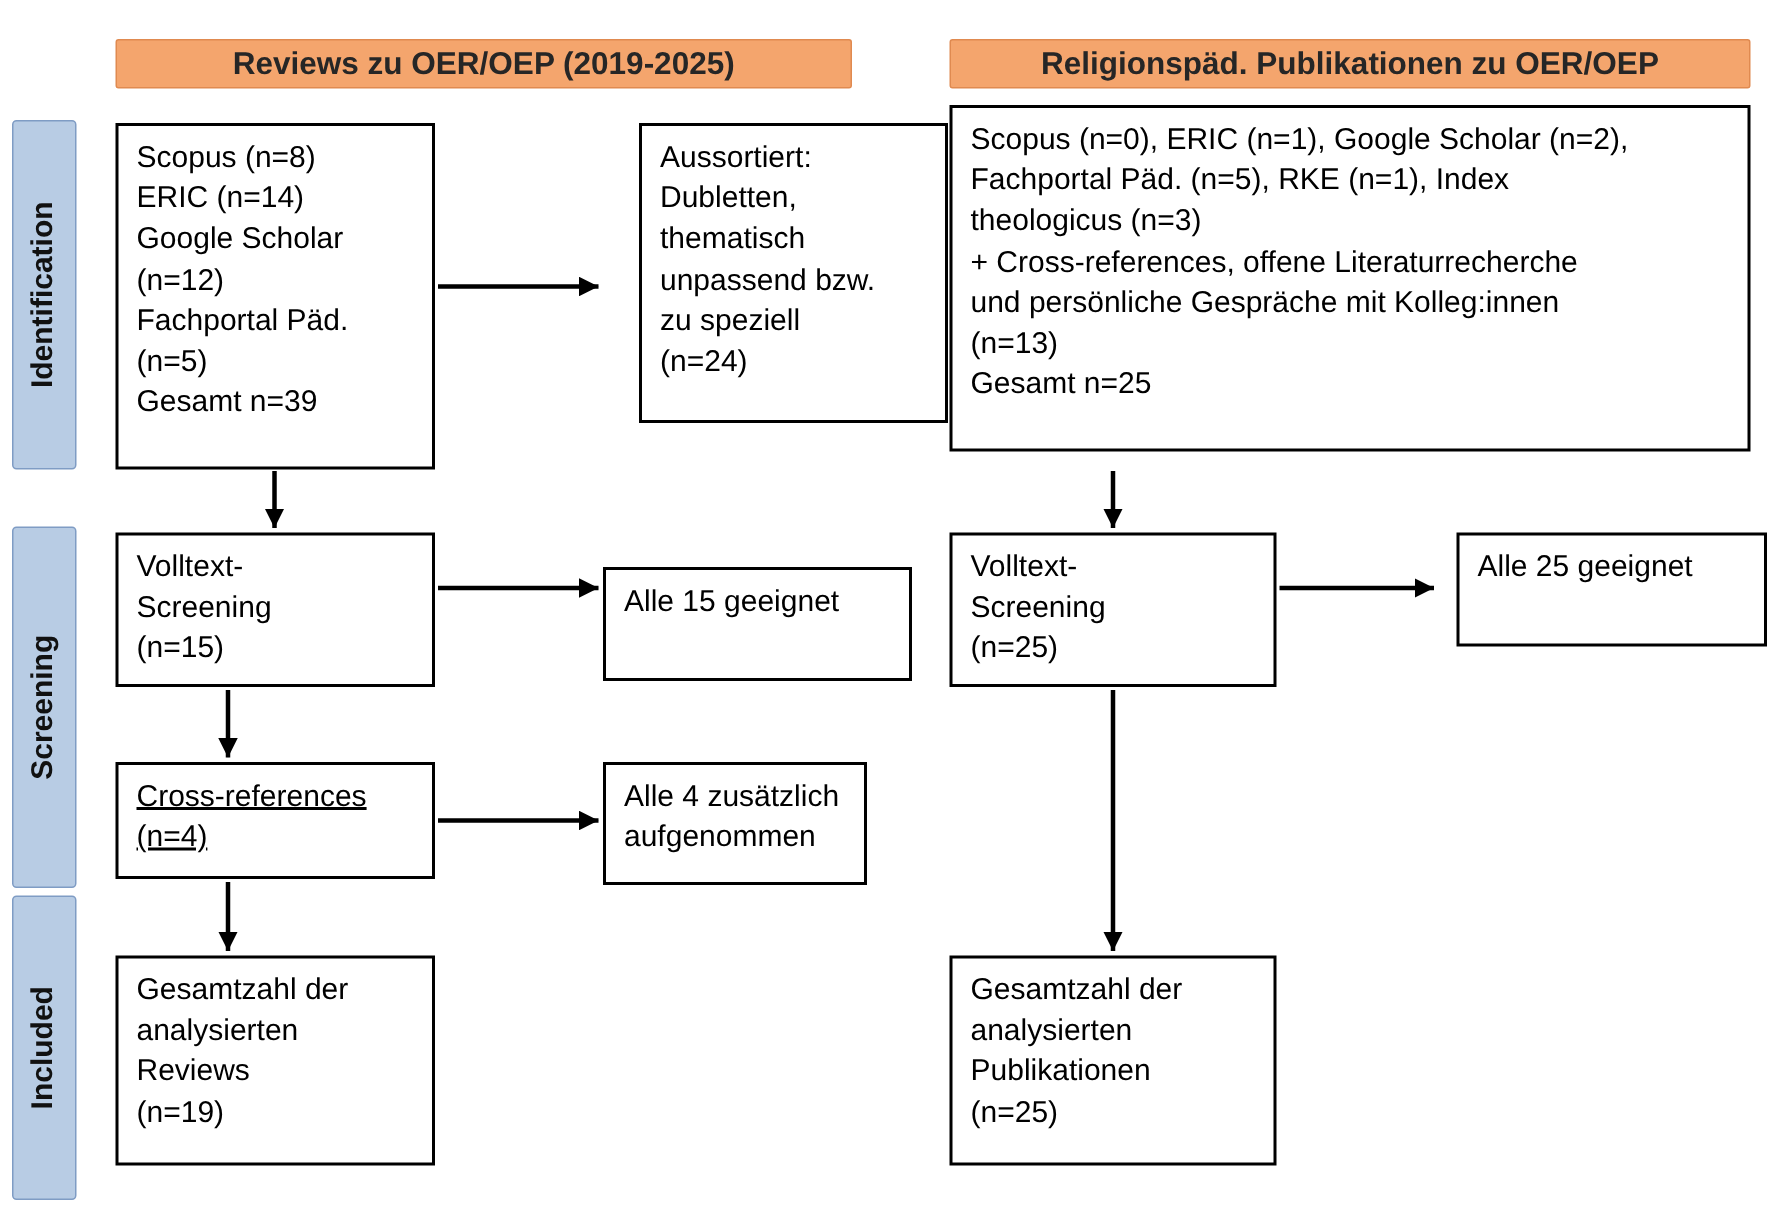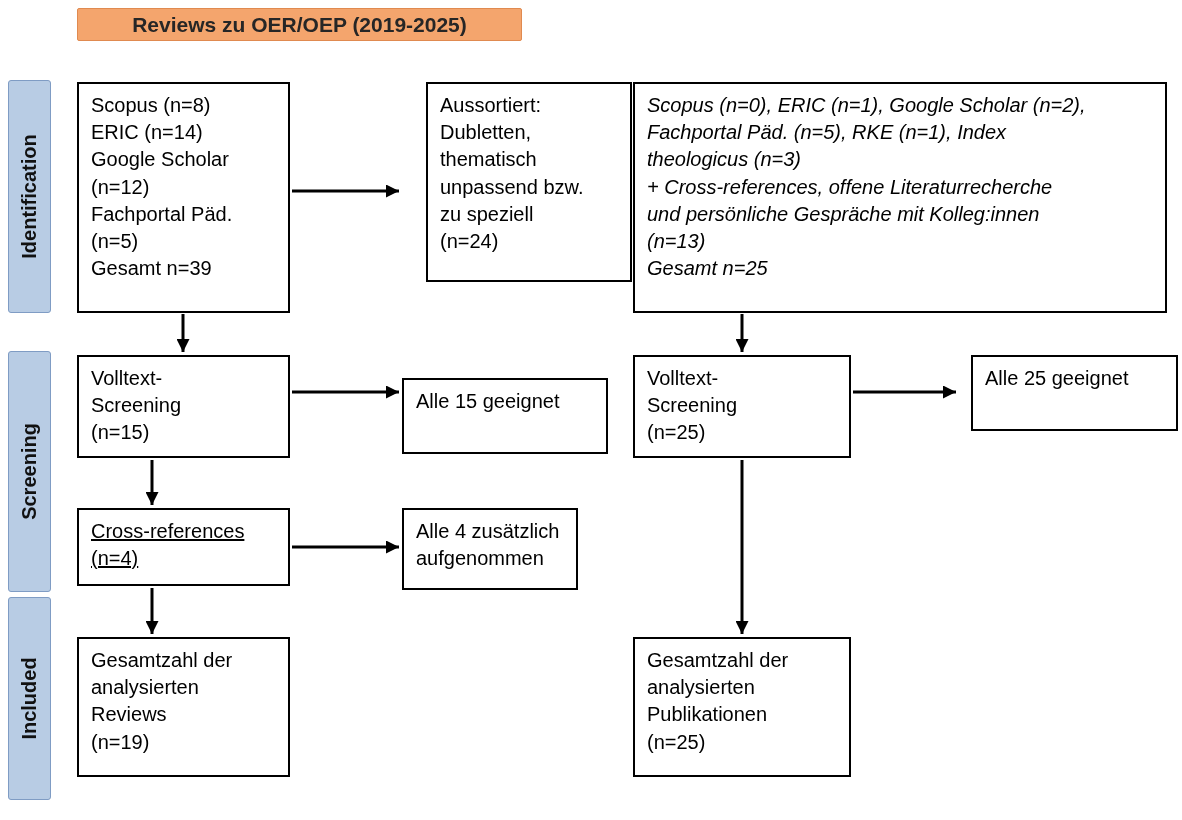--- a/index.html
+++ b/index.html
@@ -20,21 +20,21 @@
 
   .hdr {
     position: absolute;
     height: 33px;
     background: #F4A56D;
     border: 1px solid #E08A50;
     border-radius: 2px;
     display: flex; align-items: center; justify-content: center;
     font-weight: bold; font-size: 21px; color: #262626;
   }
-  .hdr-left  { left: 77px;  top: 8px; width: 445px; }
+  .hdr-left  { left: 77px;  top: 26px; width: 491px; }
   .hdr-right { left: 633px; top: 26px; width: 534px; }
 
   .stage {
     position: absolute; left: 8px; width: 43px;
     background: #B8CCE4; border: 1px solid #7F9CC4; border-radius: 3px;
     display: flex; align-items: center; justify-content: center;
   }
   .stage span {
     transform: rotate(-90deg);
     white-space: nowrap;
@@ -53,21 +53,21 @@
     line-height: 1.36;
     white-space: pre-line;
   }
   .b-left-sources         { left: 77px;  top: 82px;  width: 213px; height: 231px; }
   .b-left-excluded        { left: 426px; top: 82px;  width: 206px; height: 200px; }
   .b-left-fulltext        { left: 77px;  top: 355px; width: 213px; height: 103px; }
   .b-left-fulltext-result { left: 402px; top: 355px; width: 206px; height: 76px; margin-top: 23px;  }
   .b-left-crossref        { left: 77px;  top: 508px; width: 213px; height: 78px; text-decoration: underline;  }
   .b-left-crossref-result { left: 402px; top: 508px; width: 176px; height: 82px;  }
   .b-left-total           { left: 77px;  top: 637px; width: 213px; height: 140px; }
-  .b-right-sources        { left: 633px; top: 82px;  width: 534px; height: 231px; font-style: italic; }
+  .b-right-sources        { left: 633px; top: 70px;  width: 534px; height: 231px; }
   .b-right-fulltext       { left: 633px; top: 355px; width: 218px; height: 103px; }
   .b-right-fulltext-result{ left: 959px; top: 355px; width: 207px; height: 76px; margin-left: 12px;  }
   .b-right-total          { left: 633px; top: 637px; width: 218px; height: 140px; }
 </style>
 </head>
 <body>
 
 <div class="diagram">
 
   <svg class="arrows" width="1182" height="820" viewBox="0 0 1182 820">
@@ -81,20 +81,21 @@
     <line x1="292" y1="392" x2="399" y2="392" marker-end="url(#ah)"></line>
     <line x1="152" y1="460" x2="152" y2="505" marker-end="url(#ah)"></line>
     <line x1="292" y1="547" x2="399" y2="547" marker-end="url(#ah)"></line>
     <line x1="152" y1="588" x2="152" y2="634" marker-end="url(#ah)"></line>
     <line x1="742" y1="314" x2="742" y2="352" marker-end="url(#ah)"></line>
     <line x1="853" y1="392" x2="956" y2="392" marker-end="url(#ah)"></line>
     <line x1="742" y1="460" x2="742" y2="634" marker-end="url(#ah)"></line>
   </svg>
 
   <div class="hdr hdr-left">Reviews zu OER/OEP (2019-2025)</div>
+  <div class="hdr hdr-right">Religionspäd. Publikationen zu OER/OEP</div>
 
   <div class="stage stage-identification">
     <span>Identification</span>
   </div>
   <div class="stage stage-screening">
     <span>Screening</span>
   </div>
   <div class="stage stage-included">
     <span>Included</span>
   </div>

